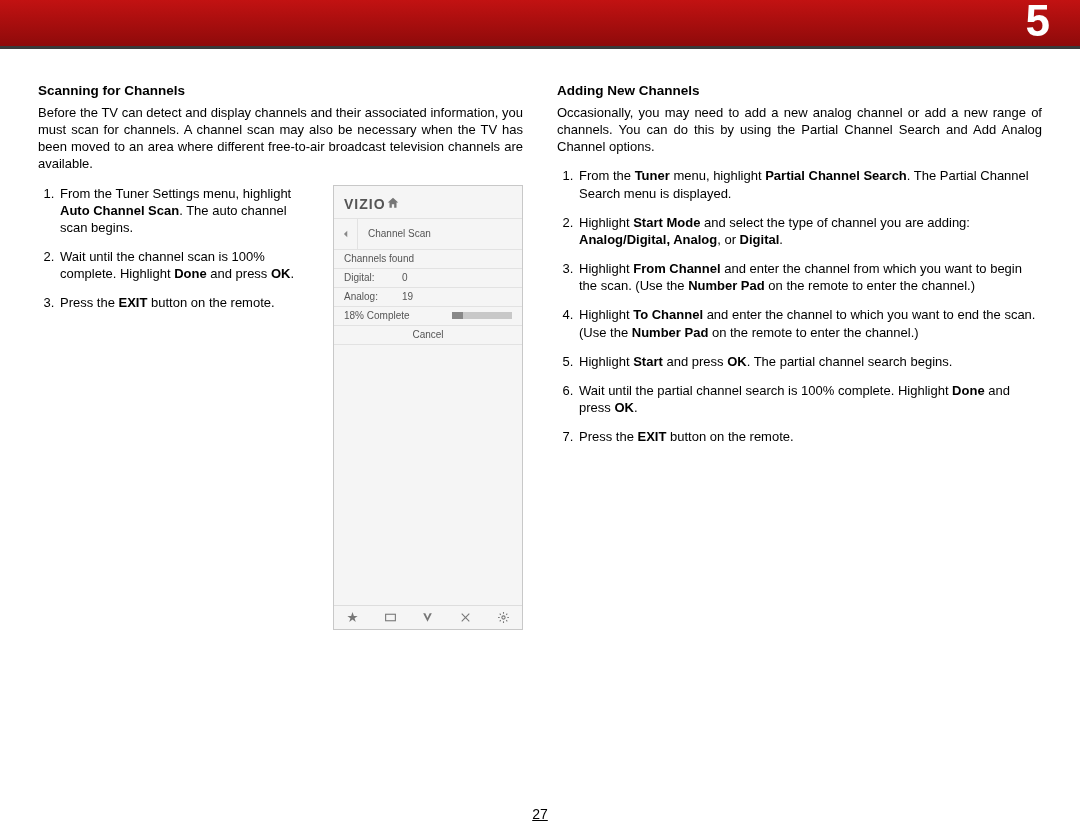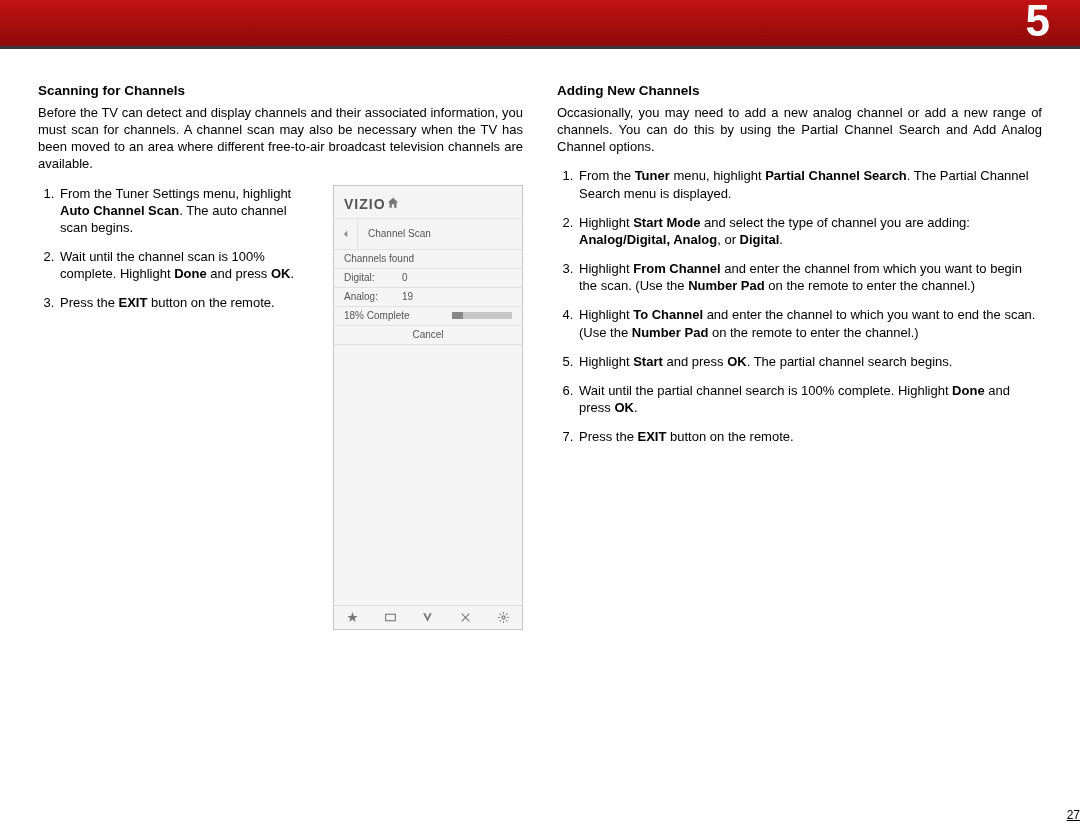--- a/index.html
+++ b/index.html
@@ -139,22 +139,22 @@
     justify-content: space-around;
     height: 24px;
     color: #777;
   }
   .bicon svg { width: 13px; height: 13px; display: block; }
 
   .page-number {
     position: absolute;
     bottom: 12px;
     left: 0; right: 0;
-    text-align: right;
-    font-size: 12px;
+    text-align: center;
+    font-size: 14px;
     text-decoration: underline;
   }
 </style>
 </head>
 <body>
 
 <div class="header-band">
   <div class="chapter-number">5</div>
 </div>
 <div class="sub-band"></div>

